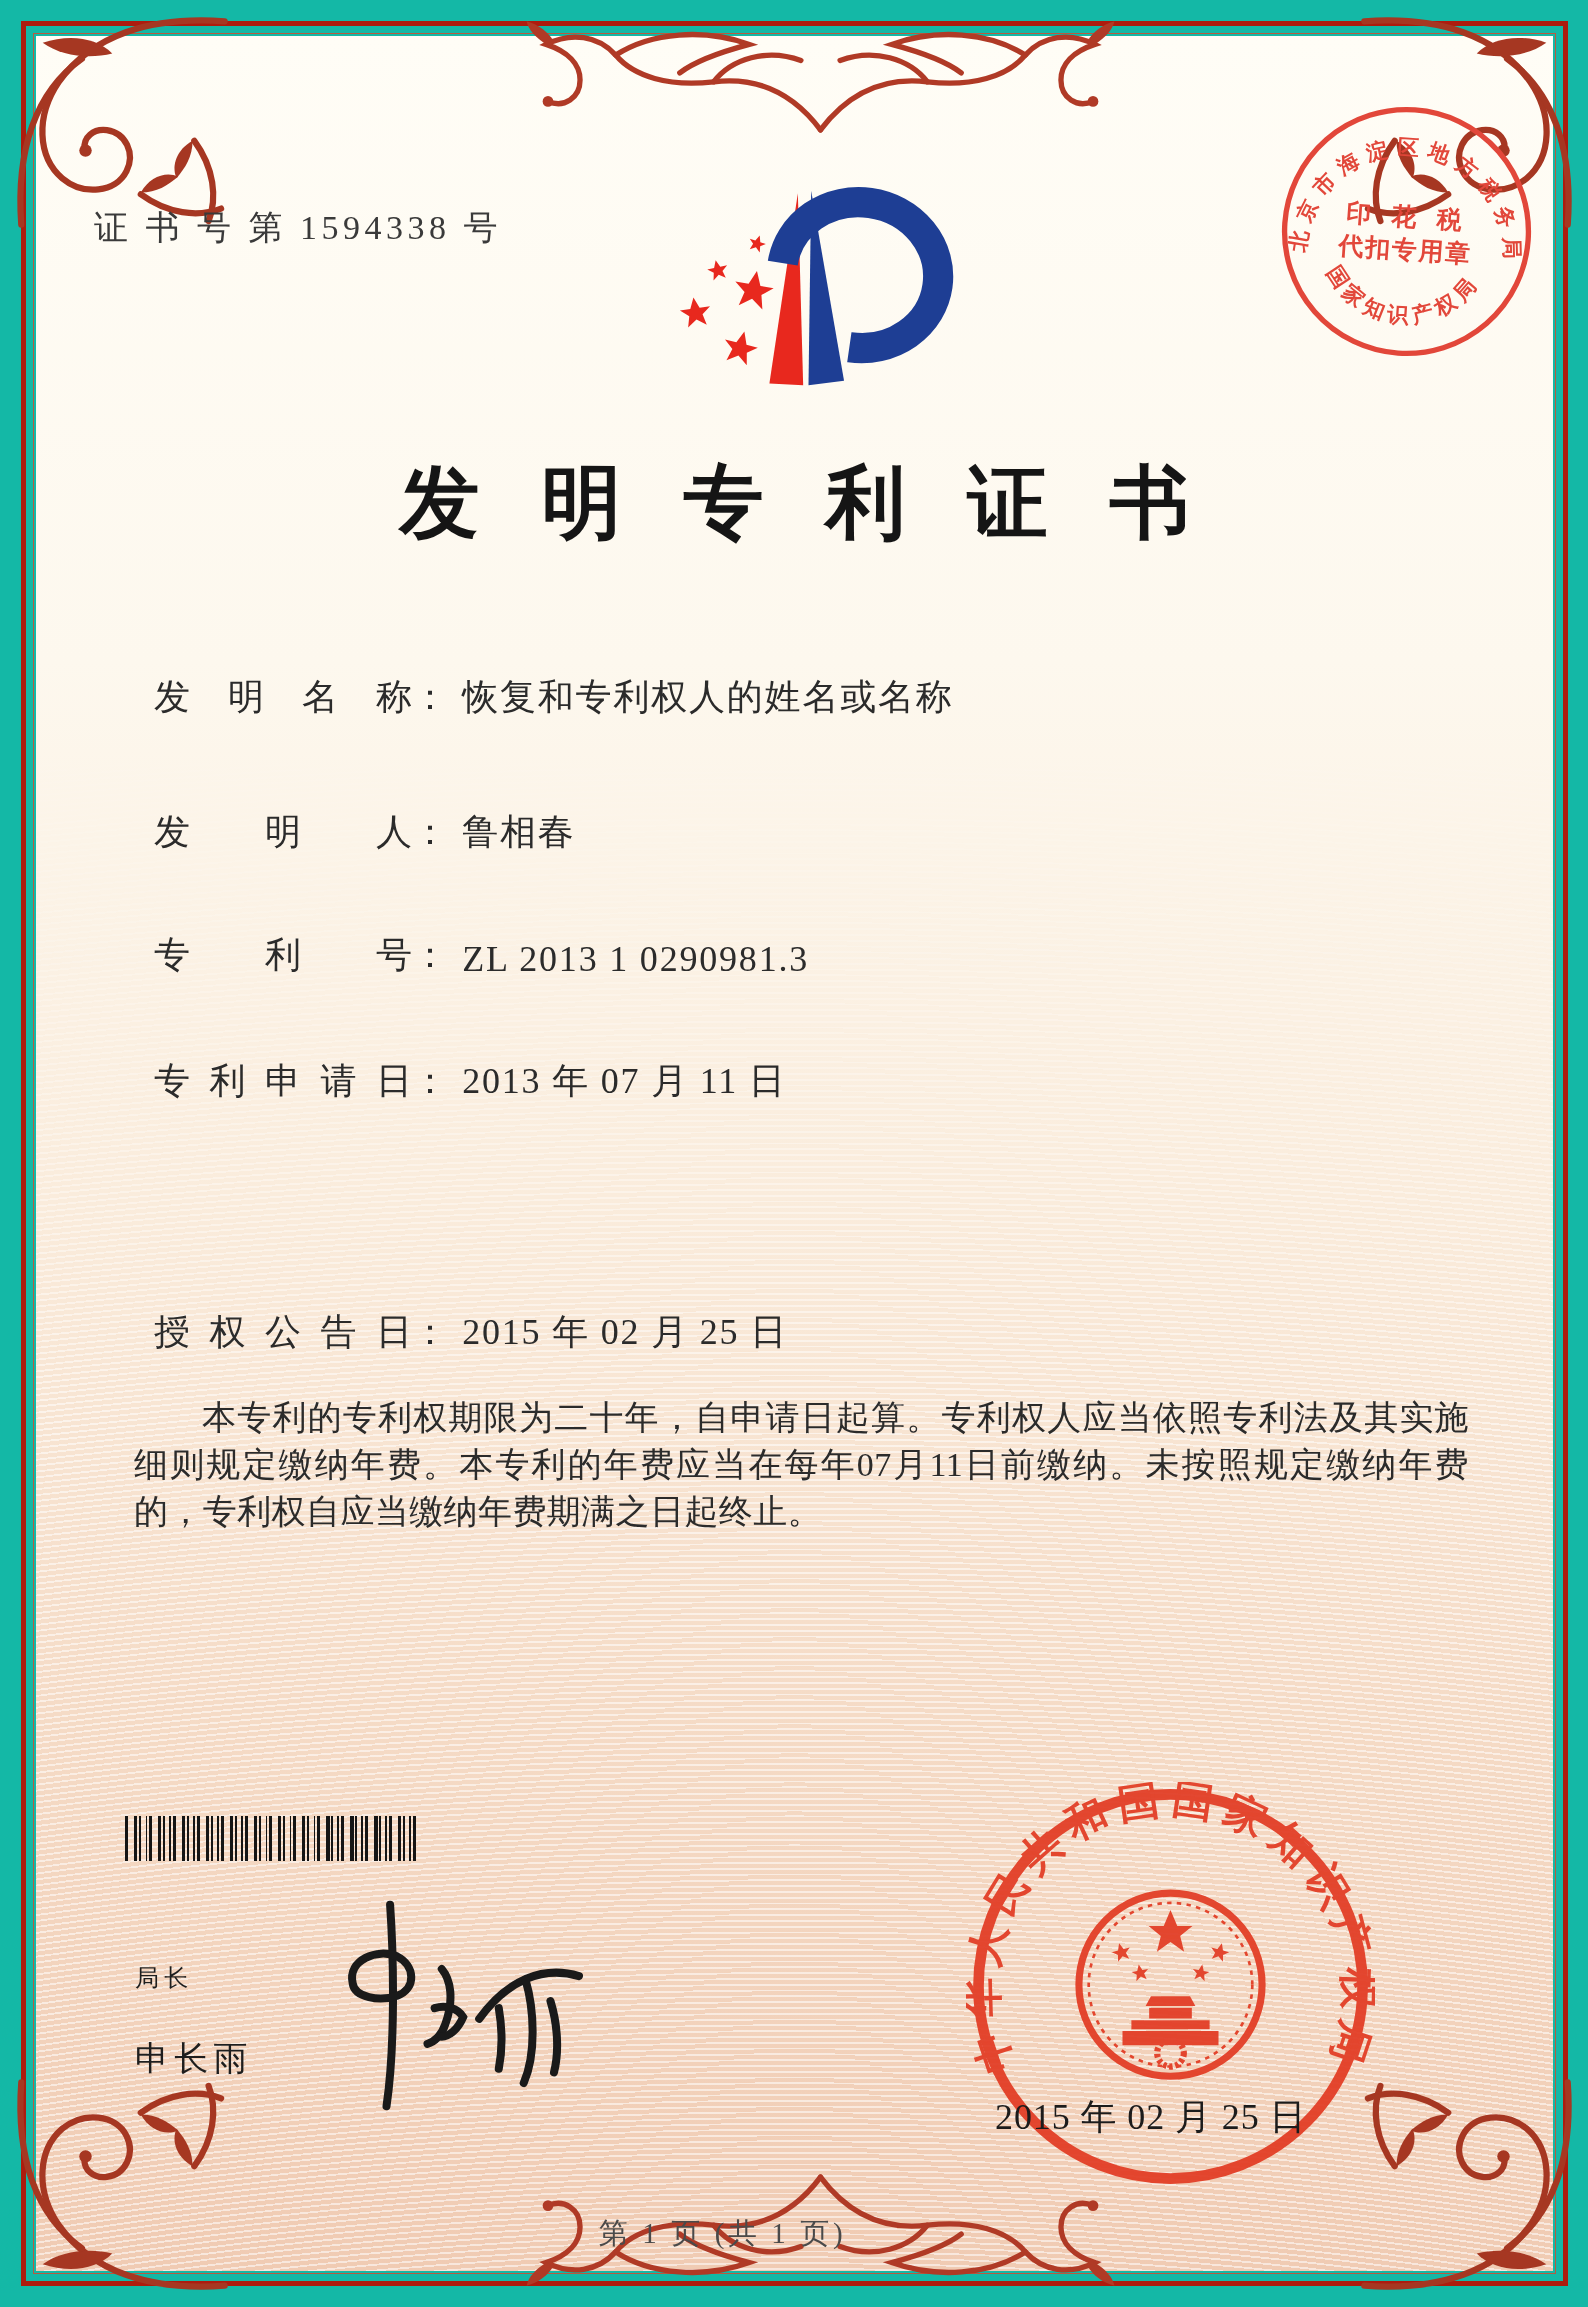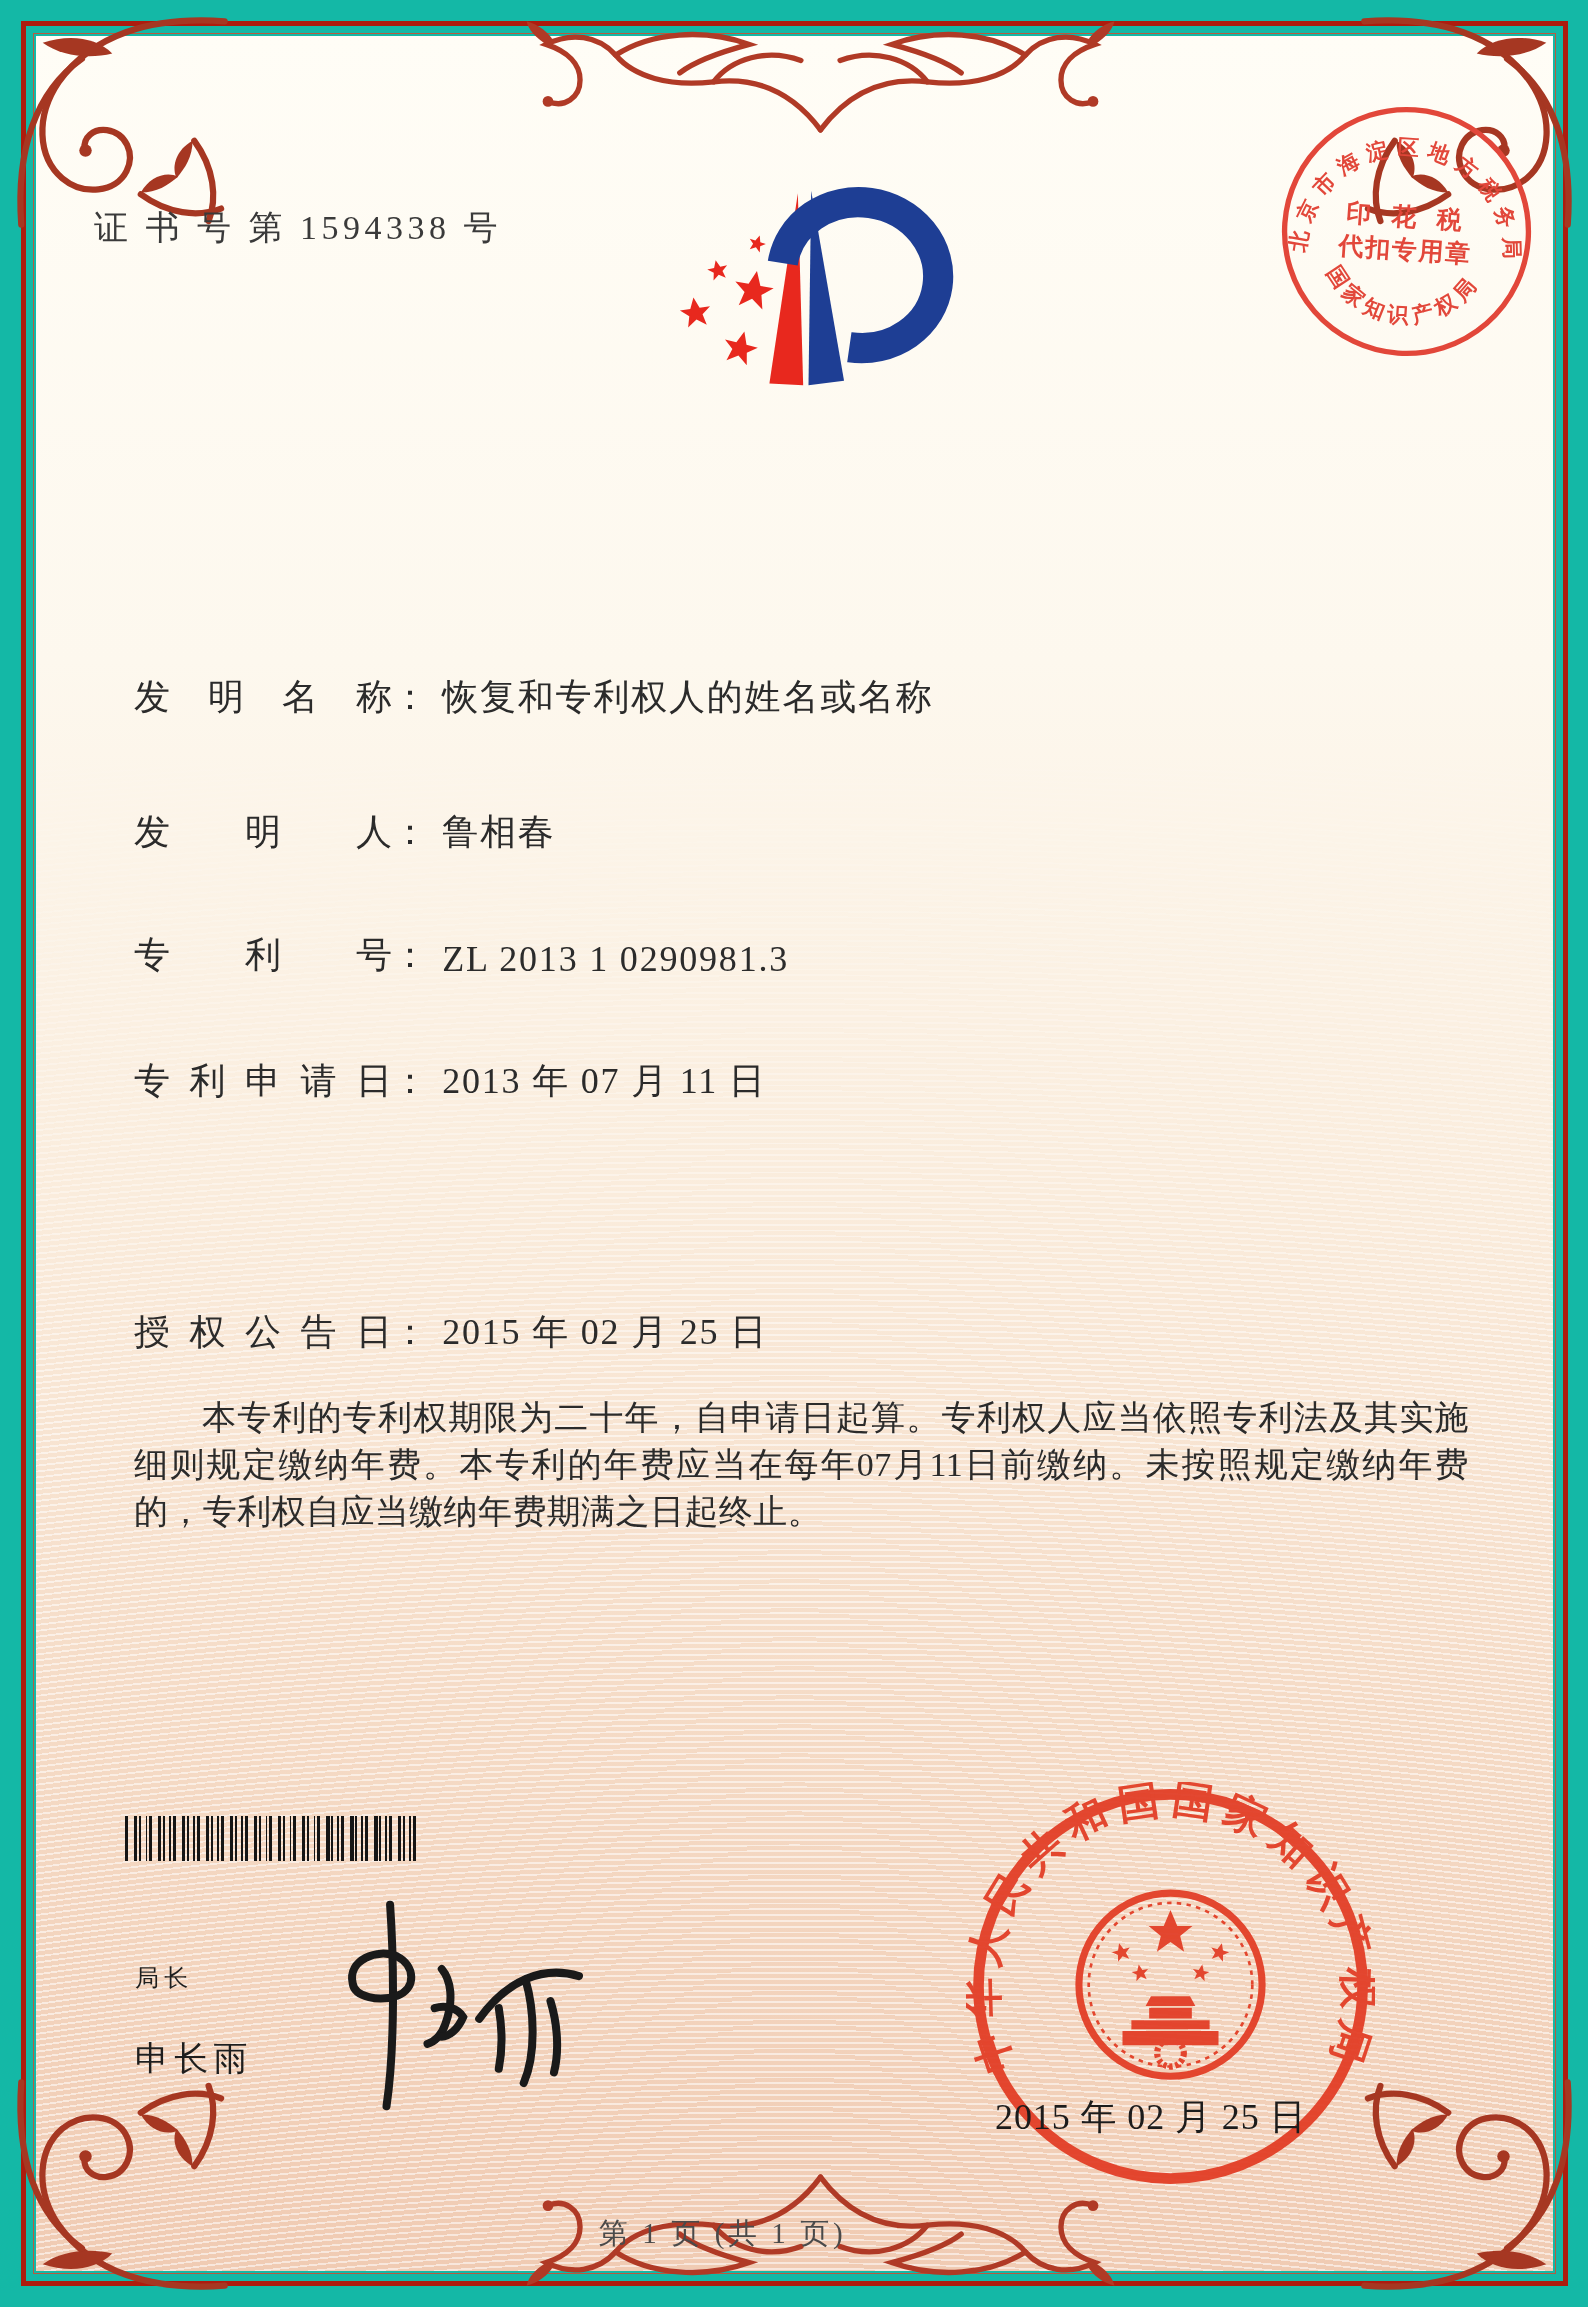--- a/index.html
+++ b/index.html
@@ -25,21 +25,21 @@
     mask-image:linear-gradient(180deg,transparent 0%,transparent 30%,#000 62%);
   }
   
   .orn{position:absolute; z-index:3; pointer-events:none;}
   
   .abs{position:absolute; z-index:4;}
   .cert-no{left:94px; top:205px; font-size:34px; letter-spacing:4.5px; color:#3a3a3a;}
   .title-wrap{left:0; right:0; top:450px; text-align:center;}
   .title-wrap span{font-size:80px; font-weight:bold; letter-spacing:62px; margin-right:-62px; color:#151515;}
   .row{left:134px; font-size:36px; height:50px; white-space:nowrap;}
-  .row .lbl{display:inline-block; width:258px; text-align:justify; text-align-last:justify; vertical-align:bottom;}
+  .row .lbl{display:inline-block; width:258px; text-align:justify; text-align-last:justify; vertical-align:bottom;margin-left:20px;}
   .row .col{display:inline-block; vertical-align:bottom;}
   .row .val{display:inline-block; margin-left:14.2px; letter-spacing:1.8px; vertical-align:bottom;}
   .body-text{left:134px; top:1394px; width:1335px;}
   .body-text p{margin:0 0 5.3px 0; font-size:34px; line-height:47px; text-indent:68px; text-align:justify; letter-spacing:0.4px;}
   .barcode{
     left:125px; top:1816px; width:295px; height:45px;
     background:repeating-linear-gradient(90deg,
       #151515 0 2.7px, transparent 2.7px 4.5px,
       #151515 4.5px 5.3px, transparent 5.3px 9px,
       #151515 9px 12.5px, transparent 12.5px 14.2px,
@@ -182,20 +182,23 @@
     <text fill="#e2473a" font-size="24" letter-spacing="9" font-weight="bold">
       <textPath href="#taxTop" startOffset="50%" text-anchor="middle">北京市海淀区地方税务局</textPath>
     </text>
     <text x="150" y="143" text-anchor="middle" fill="#e2473a" font-size="28" font-weight="bold" letter-spacing="8">印 花 税</text>
     <text x="150" y="180" text-anchor="middle" fill="#e2473a" font-size="28" font-weight="bold" letter-spacing="2">代扣专用章</text>
     <text fill="#e2473a" font-size="24" letter-spacing="6" font-weight="bold">
       <textPath href="#taxBottom" startOffset="50%" text-anchor="middle">国家知识产权局</textPath>
     </text>
   </svg>
 
+  <div class="abs title-wrap">
+    <span>发明专利证书</span>
+  </div>
 
   <div class="abs row" style="top:673px">
     <span class="lbl">发明名称</span><span class="col">：</span><span class="val">恢复和专利权人的姓名或名称</span>
   </div>
   <div class="abs row" style="top:808px">
     <span class="lbl">发明人</span><span class="col">：</span><span class="val">鲁相春</span>
   </div>
   <div class="abs row" style="top:931px">
     <span class="lbl">专利号</span><span class="col">：</span><span class="val">ZL 2013 1 0290981.3</span>
   </div>

